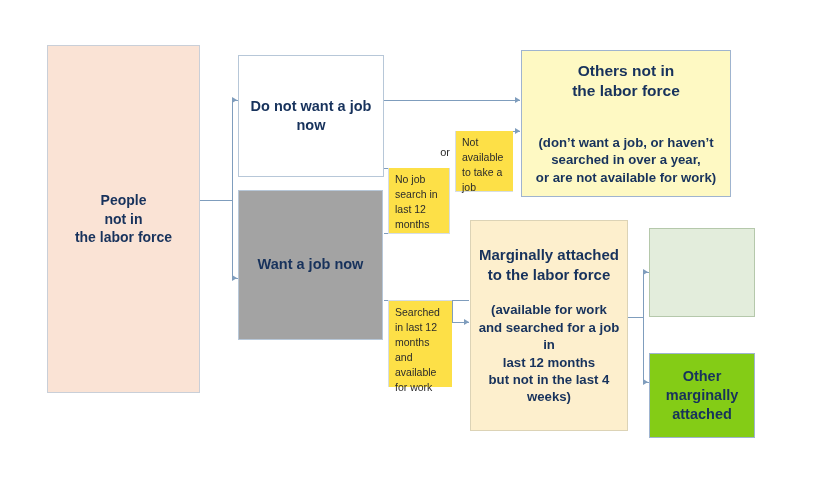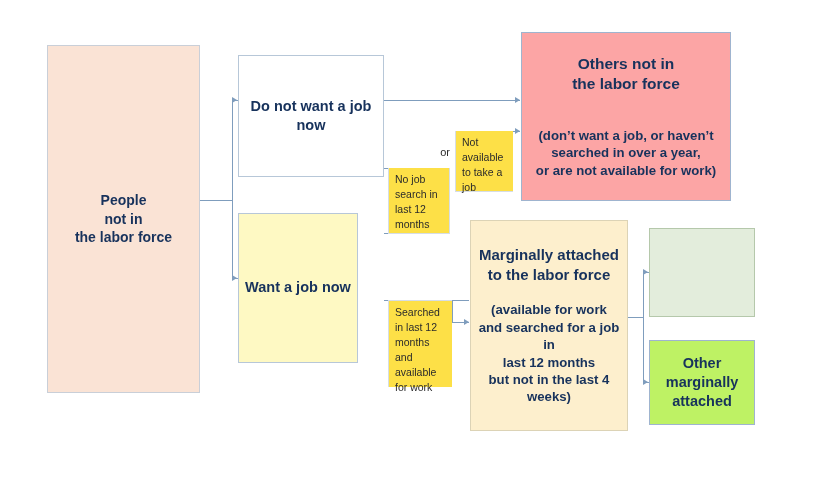--- a/index.html
+++ b/index.html
@@ -34,49 +34,49 @@
   }
   #box-people .ttl{font-size:14px;line-height:1.34;}
 
   #box-dontwant{
     left:238px;top:55px;width:146px;height:122px;
     background:#ffffff;border-color:#b7c7d8;
   }
   #box-dontwant .ttl{font-size:14.5px;line-height:1.32;}
 
   #box-wantjob{
-    left:238px;top:213px;width:120px;height:150px;
-    background:#fef9c3;border-color:#b7c7d8;
+    left:238px;top:190px;width:145px;height:150px;
+    background:#a3a3a3;border-color:#b7c7d8;
   }
   #box-wantjob .ttl{font-size:14.5px;}
 
   #box-others{
-    left:521px;top:32px;width:210px;height:169px;
-    background:#fca5a5;border-color:#9fb4cf;
+    left:521px;top:50px;width:210px;height:147px;
+    background:#fef9c3;border-color:#9fb4cf;
   }
   #box-others .ttl{font-size:15.5px;line-height:1.3;}
   #box-others .sub{font-size:13.2px;line-height:1.32;margin-top:1px;}
 
   #box-marginal{
     left:470px;top:220px;width:158px;height:211px;
     background:#fdefcd;border-color:#dcd3b6;
   }
   #box-marginal .ttl{font-size:15px;line-height:1.3;}
   #box-marginal .sub{font-size:13.2px;line-height:1.32;margin-top:17px;}
 
   #box-discouraged{
     left:649px;top:228px;width:106px;height:89px;
     background:#e3eddc;border-color:#b5c8ab;
   }
   #box-discouraged .ttl{font-size:14.5px;}
   #box-discouraged .sub{font-size:12.6px;line-height:1.28;}
 
   #box-othermarg{
-    left:649px;top:340px;width:106px;height:85px;
-    background:#bef264;border-color:#9fb4cf;
+    left:649px;top:353px;width:106px;height:85px;
+    background:#84cc16;border-color:#9fb4cf;
   }
   #box-othermarg .ttl{font-size:14.5px;line-height:1.3;}
 
   
   .note{
     position:absolute;
     box-sizing:border-box;
     background:#fde047;
     border:1px solid #d6dde5;
     color:#2b2b2b;

